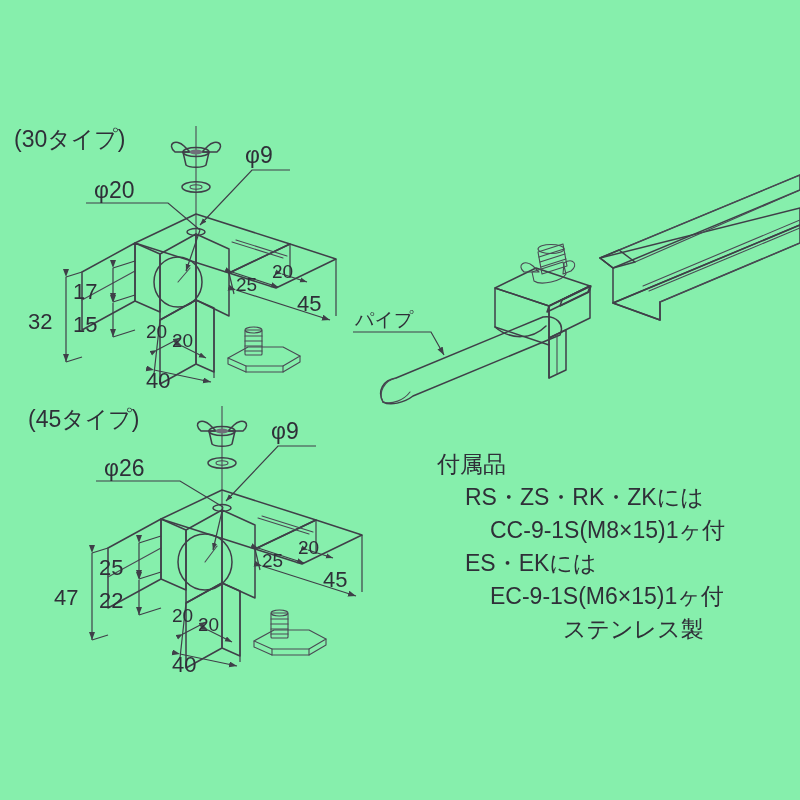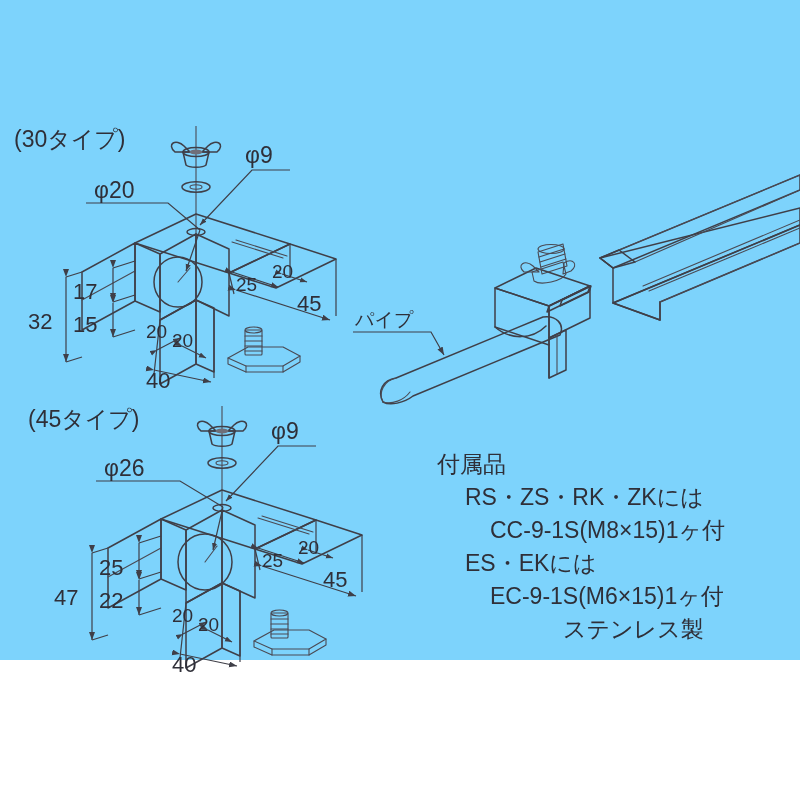--- a/index.html
+++ b/index.html
@@ -11,22 +11,22 @@
   body {
     width: 800px;
     height: 800px;
     overflow: hidden;
     font-family: "Liberation Sans", "DejaVu Sans", sans-serif;
     color: #3a3a42;
   }
   #sheet {
     position: relative;
     width: 800px;
-    height: 660px;
-    background: #7dd3fc;
+    height: 800px;
+    background: #86efac;
   }
   svg.drawing {
     position: absolute;
     left: 0;
     top: 0;
     width: 800px;
     height: 800px;
   }
   
   .ln {

